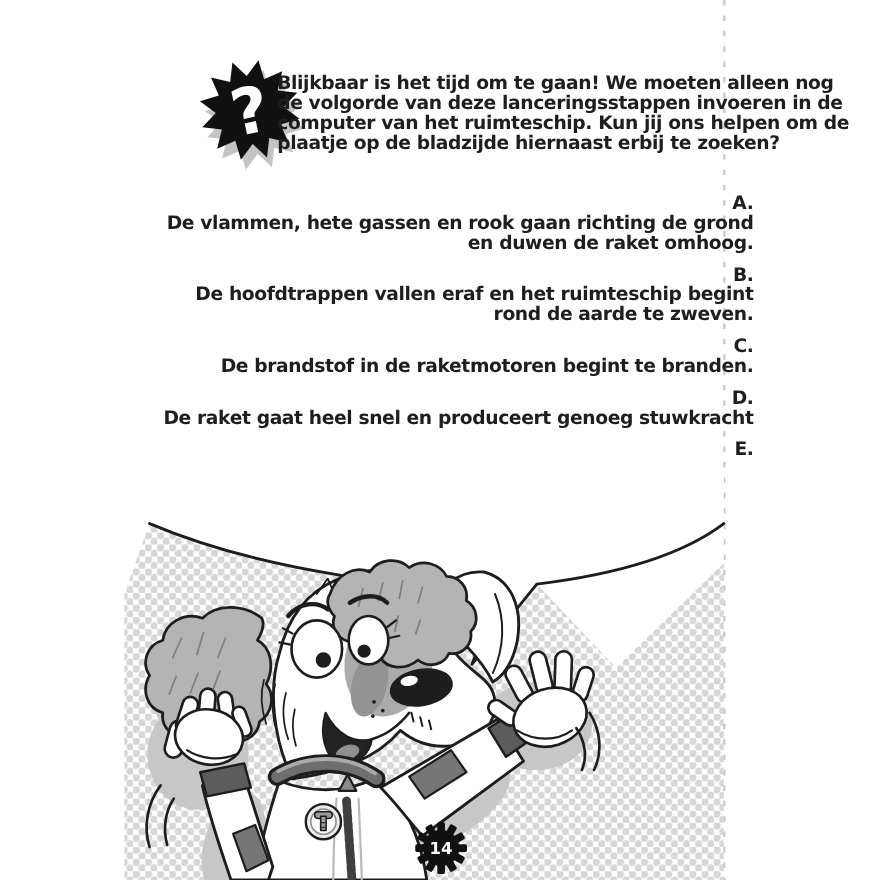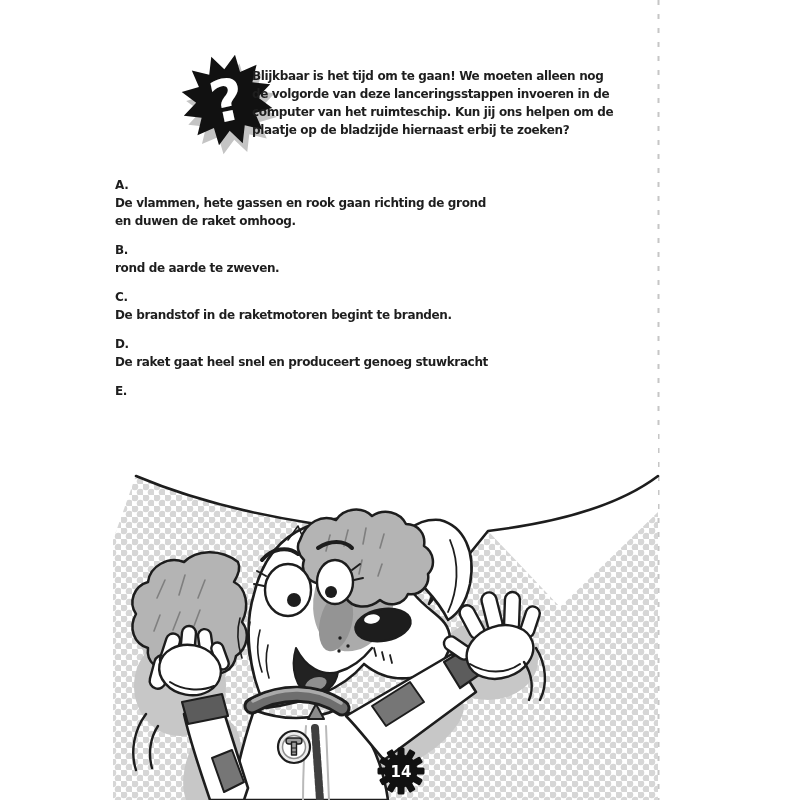--- a/index.html
+++ b/index.html
@@ -1,22 +1,22 @@
 <!DOCTYPE html>
 <html><head>
 <meta charset="utf-8">
 <style>
   html,body{margin:0;padding:0;}
   body{
     width:800px;height:800px;position:relative;background:#ffffff;
     font-family:"DejaVu Sans",sans-serif;color:#1f1f1f;overflow:hidden;
   }
   .art{position:absolute;left:0;top:0;width:800px;height:800px;}
-  .txt{position:absolute;text-align:left;font-weight:700;
-       font-size:12px;line-height:18px;letter-spacing:-0.35px;color:#1e1e1e;}
+  .txt{position:absolute;text-align:right;font-weight:700;
+       font-size:17px;line-height:18px;letter-spacing:-0.35px;color:#1e1e1e;}
   .intro{left:252px;top:67px;width:364px;}
   .steps{left:115px;top:176px;width:570px;}
   .step{margin-bottom:11px;}
   .step-label{font-weight:700;}
   .line{white-space:nowrap;}
 </style>
 </head>
 <body>
 
 <svg class="art" viewBox="0 0 800 800" aria-hidden="true">
@@ -227,20 +227,21 @@
 </div>
 
 <div class="txt steps">
   <div class="step">
     <div class="step-label">A.</div>
     <div class="line">De vlammen, hete gassen en rook gaan richting de grond</div>
     <div class="line">en duwen de raket omhoog.</div>
   </div>
   <div class="step">
     <div class="step-label">B.</div>
+    <div class="line">De hoofdtrappen vallen eraf en het ruimteschip begint</div>
     <div class="line">rond de aarde te zweven.</div>
   </div>
   <div class="step">
     <div class="step-label">C.</div>
     <div class="line">De brandstof in de raketmotoren begint te branden.</div>
   </div>
   <div class="step">
     <div class="step-label">D.</div>
     <div class="line">De raket gaat heel snel en produceert genoeg stuwkracht</div>
   </div>

